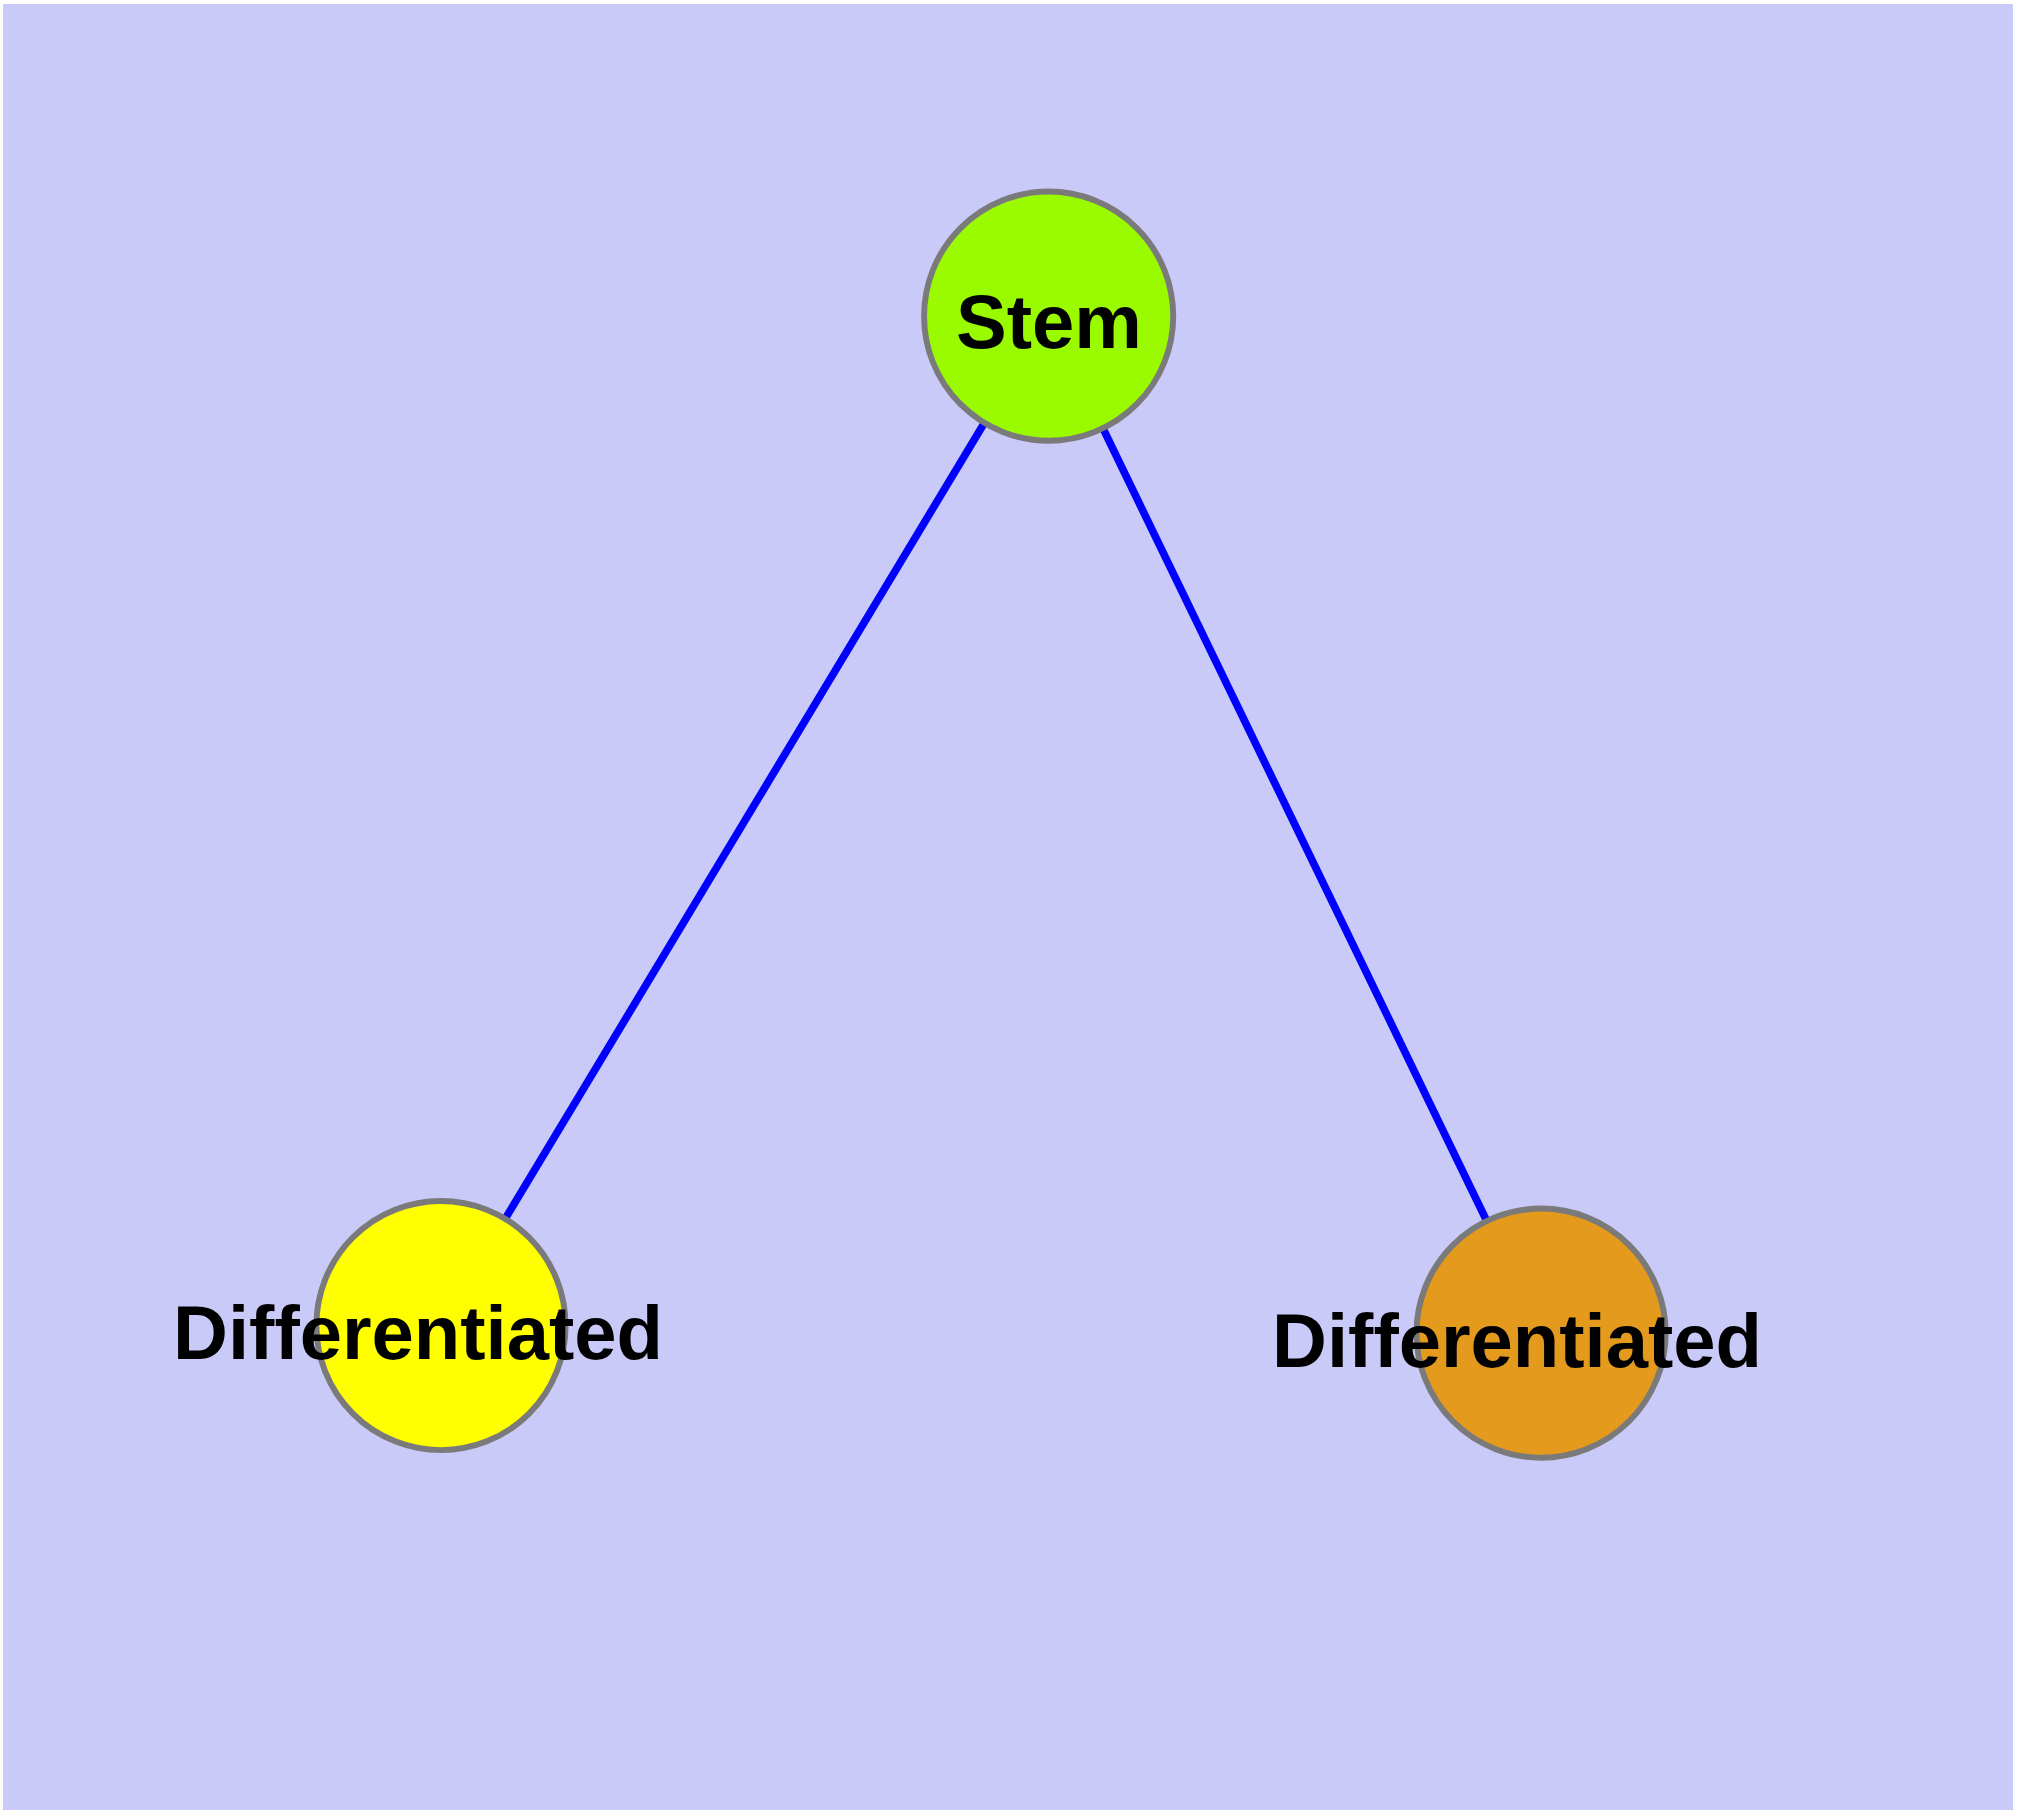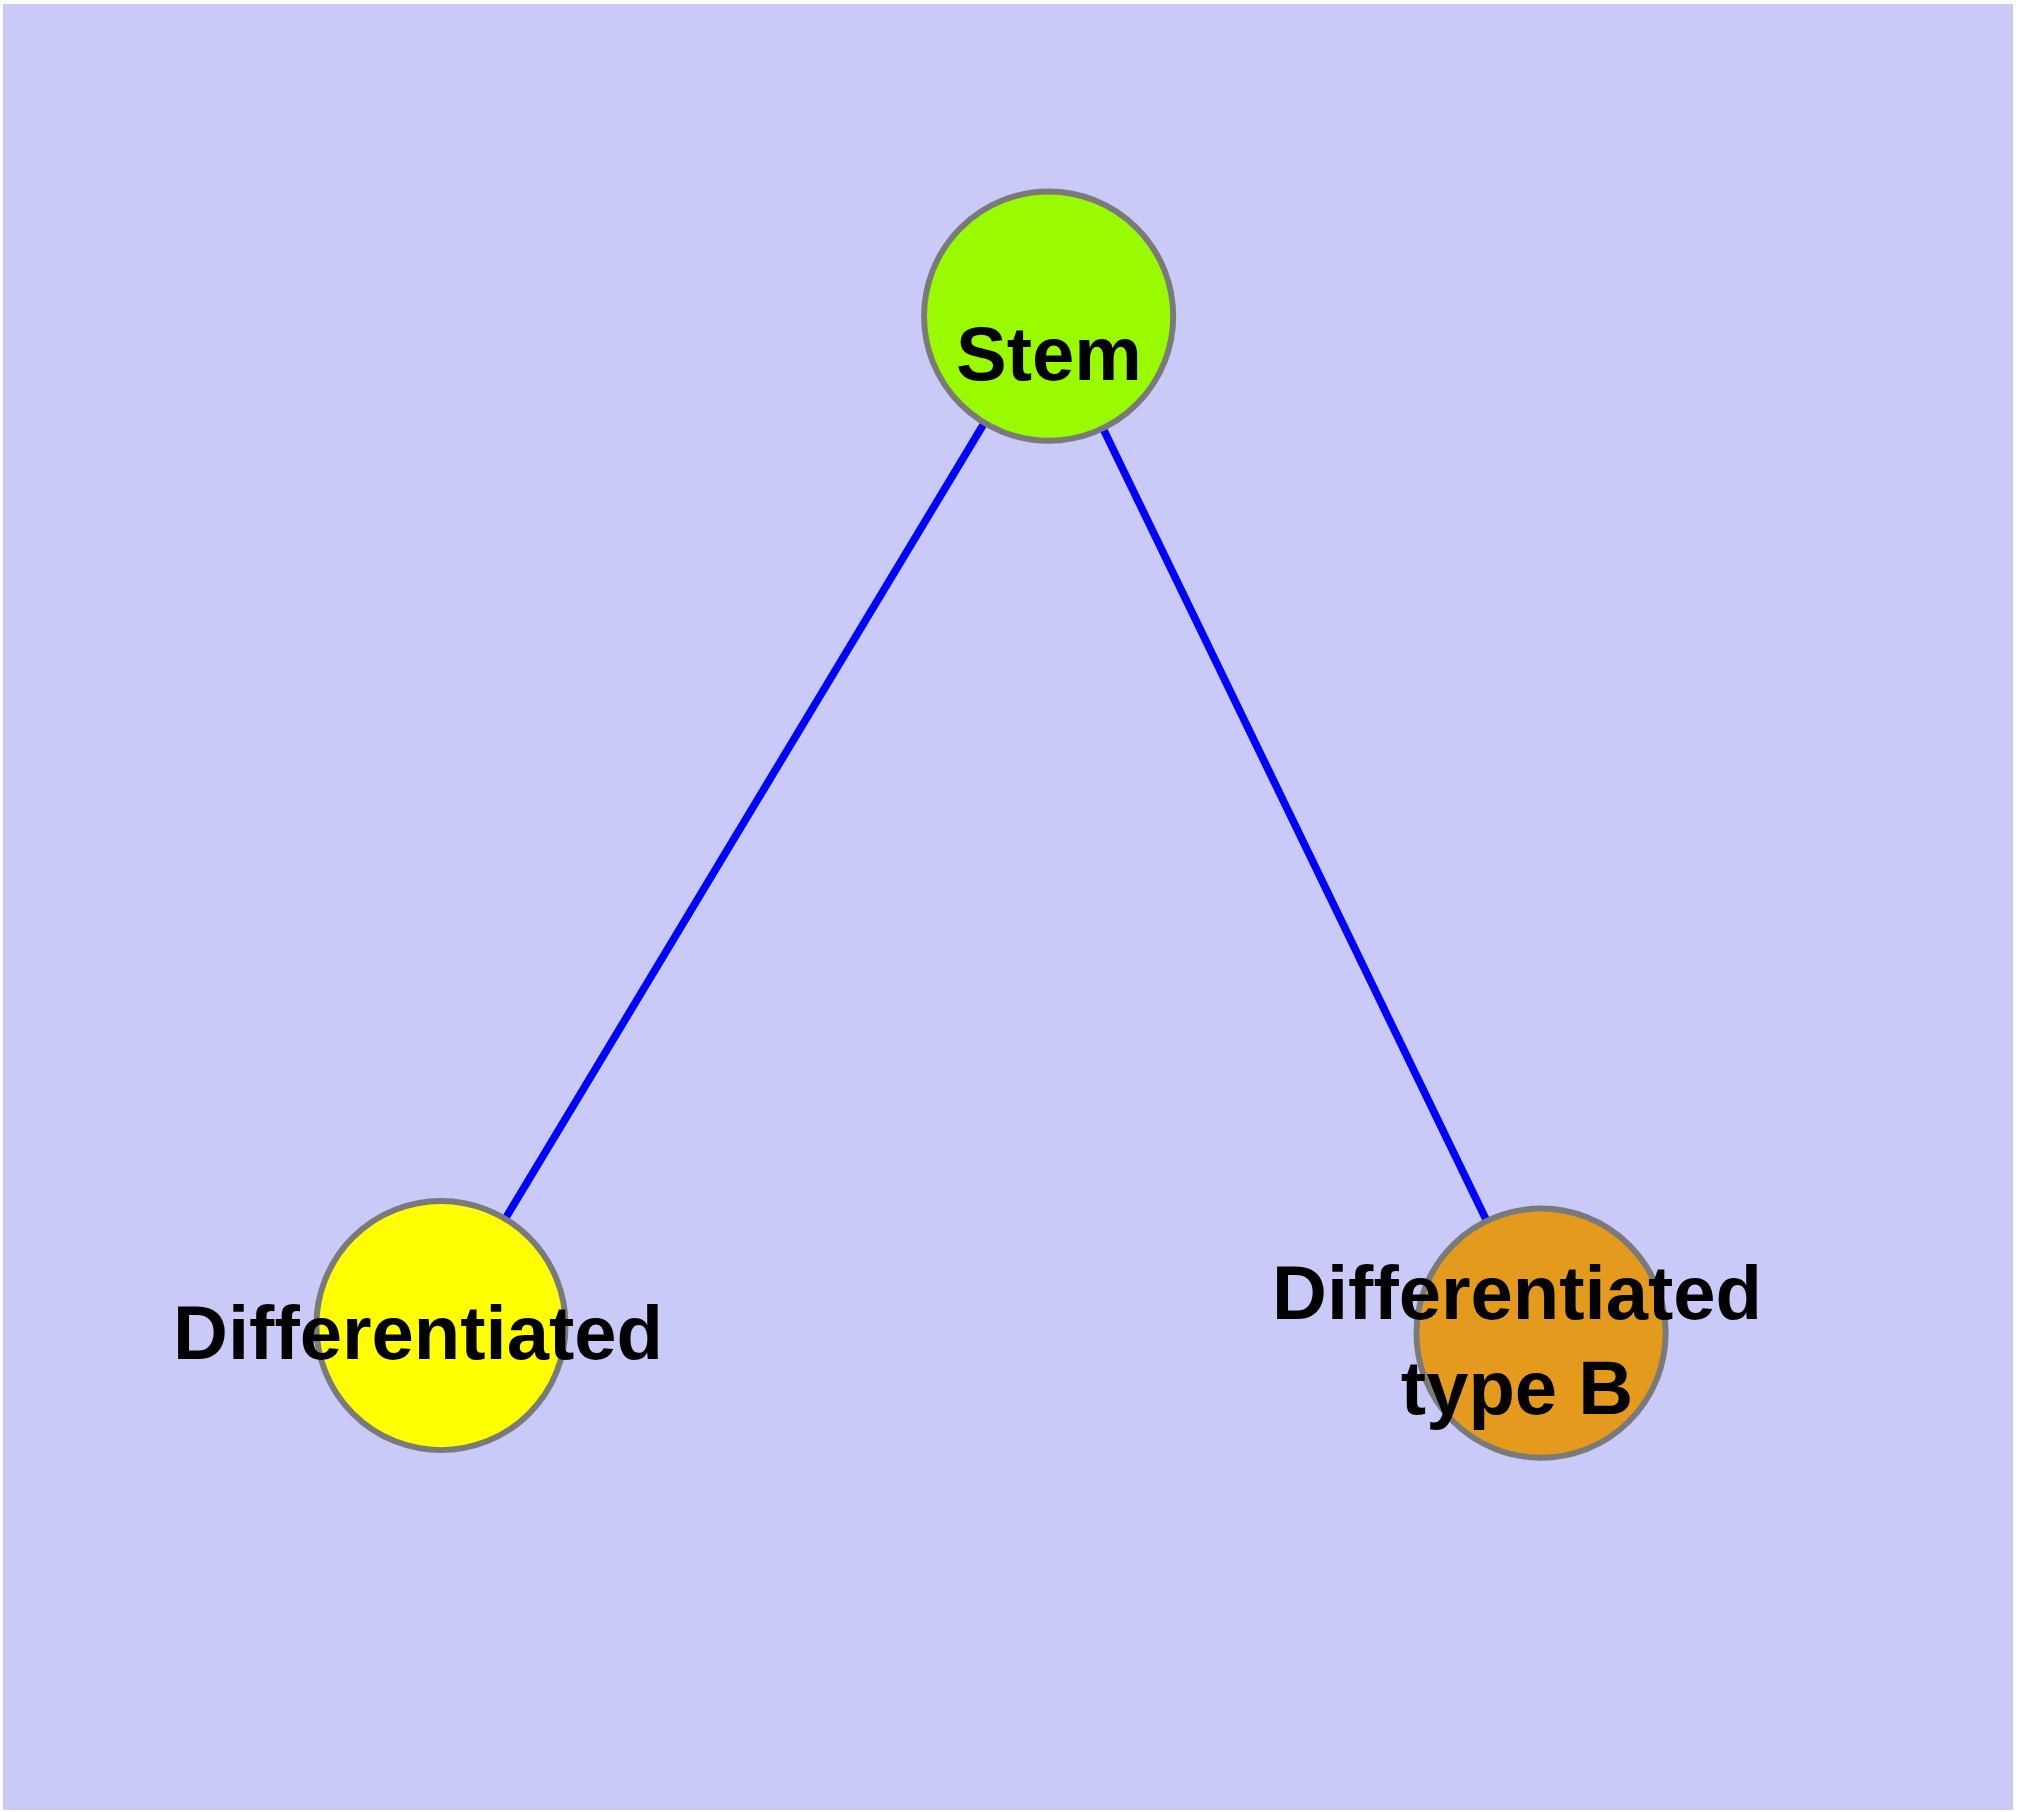--- a/index.html
+++ b/index.html
@@ -55,26 +55,25 @@
   <div id="canvas" style="background: rgb(202, 202, 248);"></div>
 
   <svg id="graph" xmlns="http://www.w3.org/2000/svg" viewBox="0 0 2384 2138">
     <line x1="1237" y1="373" x2="520" y2="1564" stroke="#0000ff" stroke-width="9"></line>
     <line x1="1237" y1="373" x2="1818" y2="1573" stroke="#0000ff" stroke-width="9"></line>
     <circle cx="1237" cy="373" r="147" fill="#9afb00" stroke="#7a7a7a" stroke-width="7"></circle>
     <circle cx="520" cy="1564" r="147" fill="#ffff00" stroke="#7a7a7a" stroke-width="7"></circle>
     <circle cx="1818" cy="1573" r="147" fill="#e49a1c" stroke="#7a7a7a" stroke-width="7"></circle>
   </svg>
 
-  <div class="node-label" style="left: 1049px; top: 321px; color: rgb(0, 0, 0); margin-top: 32px;">
+  <div class="node-label" style="left: 1049px; top: 321px; color: rgb(0, 0, 0);">
     <span class="label-line">Stem</span>
   </div>
 
   <div class="node-label" style="left: 418px; top: 1332px; color: rgb(0, 0, 0);">
     <span class="label-line">Differentiated</span>
   </div>
 
   <div class="node-label" style="left: 1517px; top: 1340px; color: rgb(0, 0, 0);">
     <span class="label-line">Differentiated</span>
-    <span class="label-line">type B</span>
   </div>
 </div>
 
 
 </body></html>

